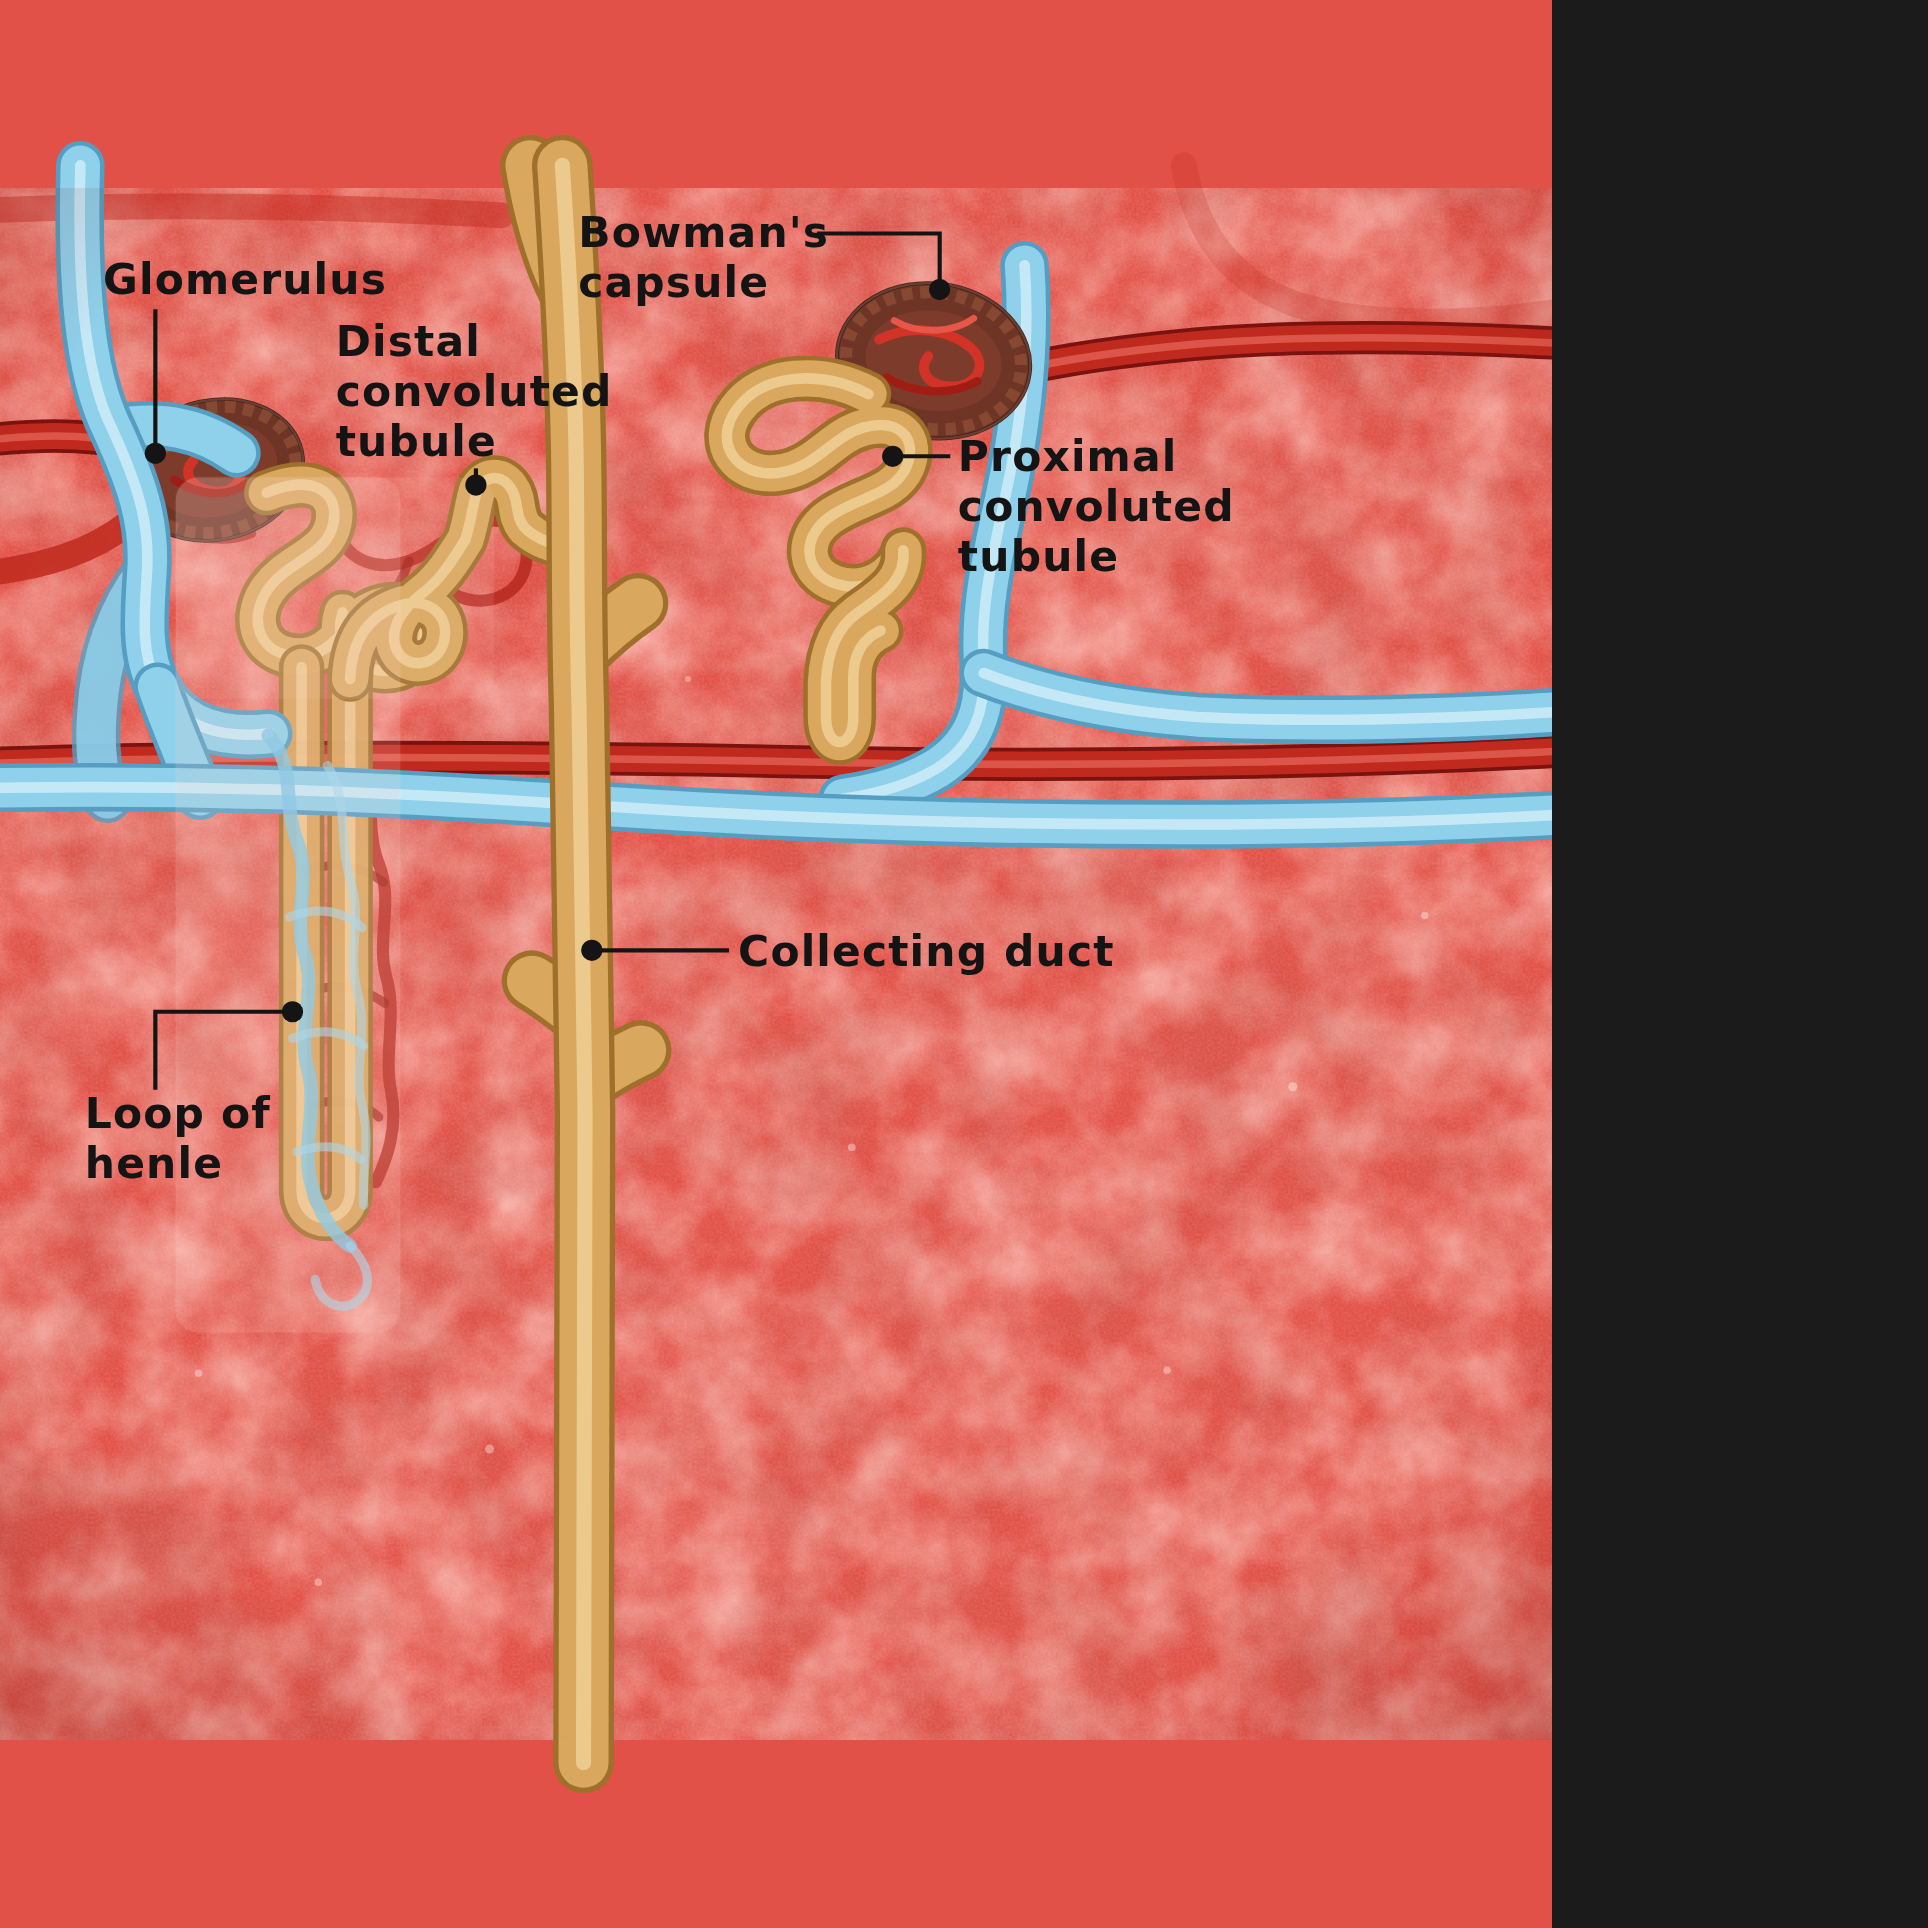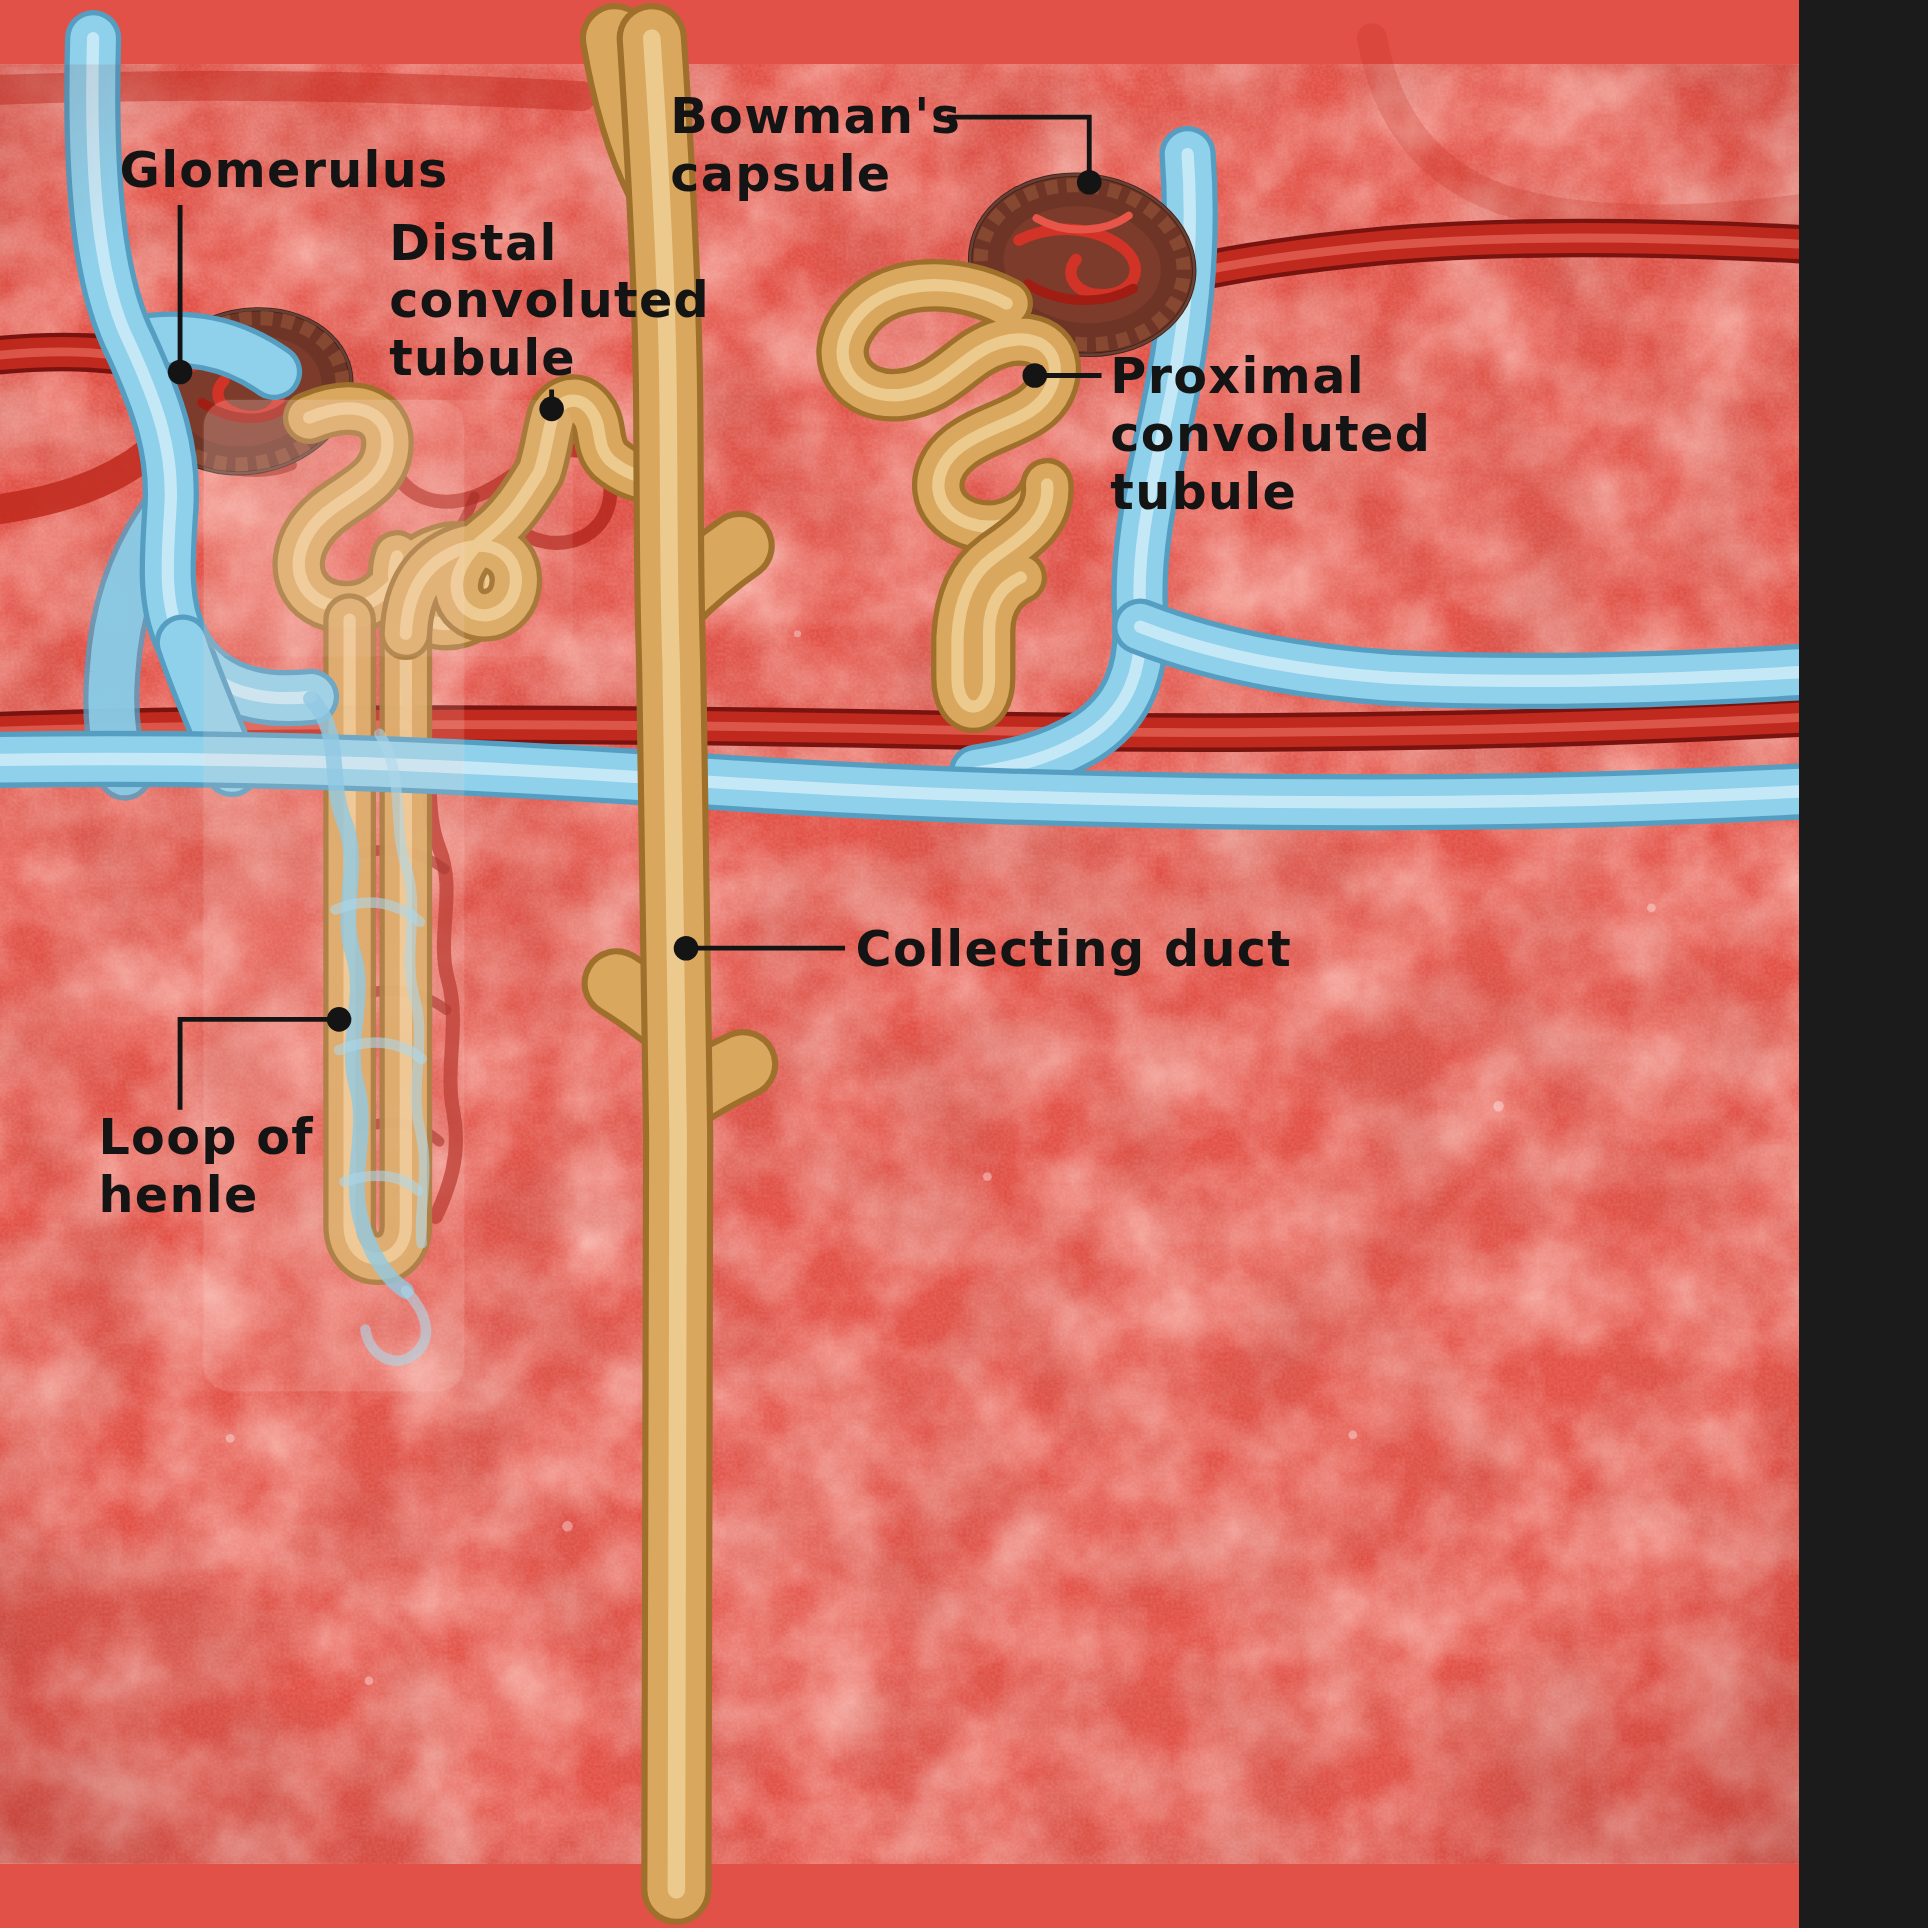--- a/index.html
+++ b/index.html
@@ -1,16 +1,16 @@
 <!DOCTYPE html>
 <html style="font-size:15px"><head>
 <meta charset="utf-8">
 <style>
   html,body{margin:0;padding:0;background:#1b1b1b;}
-  .stage{position:relative;width:1799px;height:1928px;overflow:hidden;background:#e25147;}
+  .stage{position:relative;width:1552px;height:1928px;overflow:hidden;background:#e25147;}
   .stage svg{display:block;width:100%;height:100%;}
   .label-text{font-family:"DejaVu Sans","Liberation Sans",sans-serif;font-weight:bold;font-size:56px;fill:#141414;letter-spacing:1.5px;}
   .leader{stroke:#141414;stroke-width:5.5;fill:none;stroke-linecap:butt;}
   .dot{fill:#141414;}
   .u-vein{fill:none;stroke:#559ec2;stroke-width:64;stroke-linecap:round;stroke-linejoin:round;}
   .m-vein{fill:none;stroke:#8fd0ea;stroke-width:52;stroke-linecap:round;stroke-linejoin:round;}
   .h-vein{fill:none;stroke:#dcf2fc;stroke-width:14;stroke-linecap:round;opacity:.7;}
   .u-art{fill:none;stroke:#791310;stroke-width:44;stroke-linecap:round;stroke-linejoin:round;}
   .m-art{fill:none;stroke:#c0291d;stroke-width:34;stroke-linecap:round;stroke-linejoin:round;}
   .h-art{fill:none;stroke:#ea6e5f;stroke-width:10;stroke-linecap:round;opacity:.65;}

